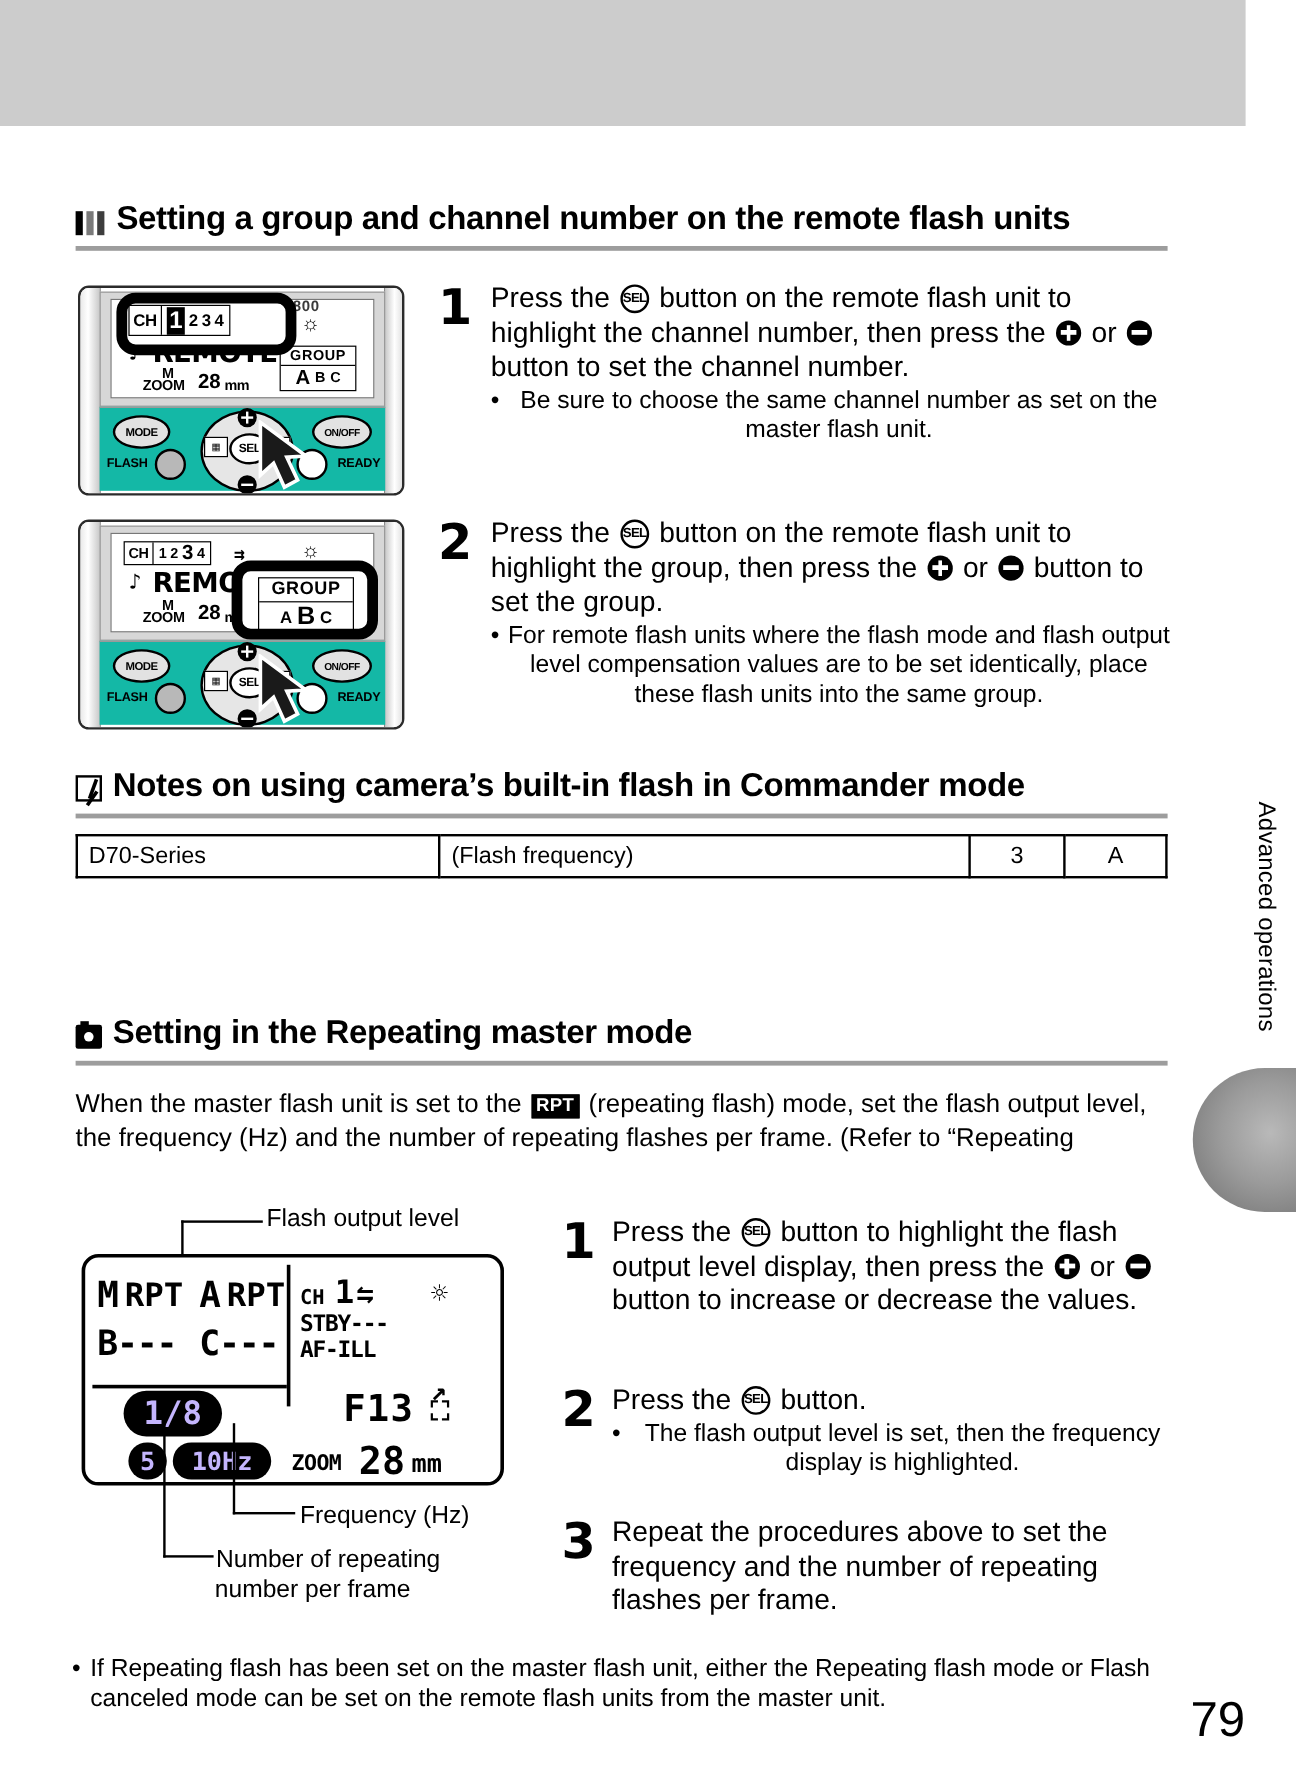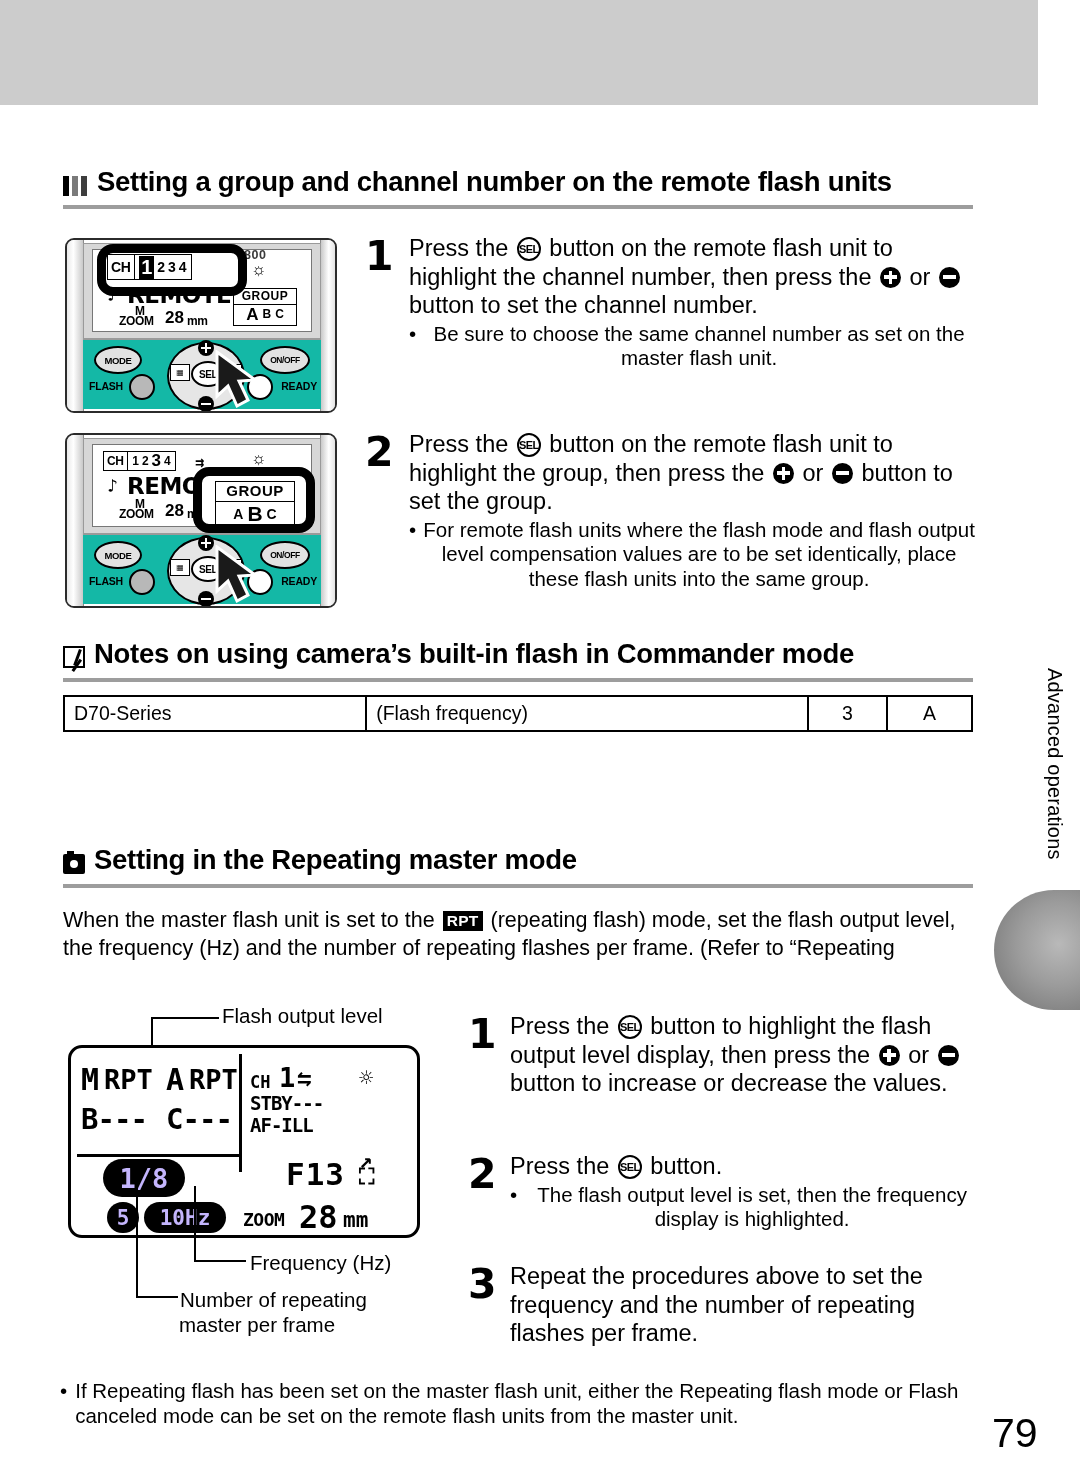--- a/index.html
+++ b/index.html
@@ -392,21 +392,21 @@
 </div>
 
 <div class="leader" style="left:194px;top:1186px;width:2px;height:76px;"></div>
 <div class="leader" style="left:194px;top:1260px;width:52px;height:2px;"></div>
 <div class="callout" style="left:250px;top:1251px;">Frequency (Hz)</div>
 
 <div class="leader" style="left:136px;top:1186px;width:2px;height:112px;"></div>
 <div class="leader" style="left:136px;top:1296px;width:42px;height:2px;"></div>
 <div class="callout" style="left:180px;top:1288px;">
   <div>Number of repeating</div>
-  <div style="margin-left:-1px;">master per frame</div>
+  <div style="margin-left:-1px;">number per frame</div>
 </div>
 
 <div class="step" style="left:468px;top:1012px;width:512px;">
   <div class="step-num" style="left:0;top:2px;">1</div>
   <div class="step-body" style="margin-left:42px;">
     <span>Press the </span><span class="sel-g"><span>SEL</span></span><span> button to highlight the flash output level display, then press the </span><span class="plus-g"></span><span> or </span><span class="minus-g"></span><span> button to increase or decrease the values.</span>
   </div>
 </div>
 
 <div class="step" style="left:468px;top:1152px;width:512px;">

